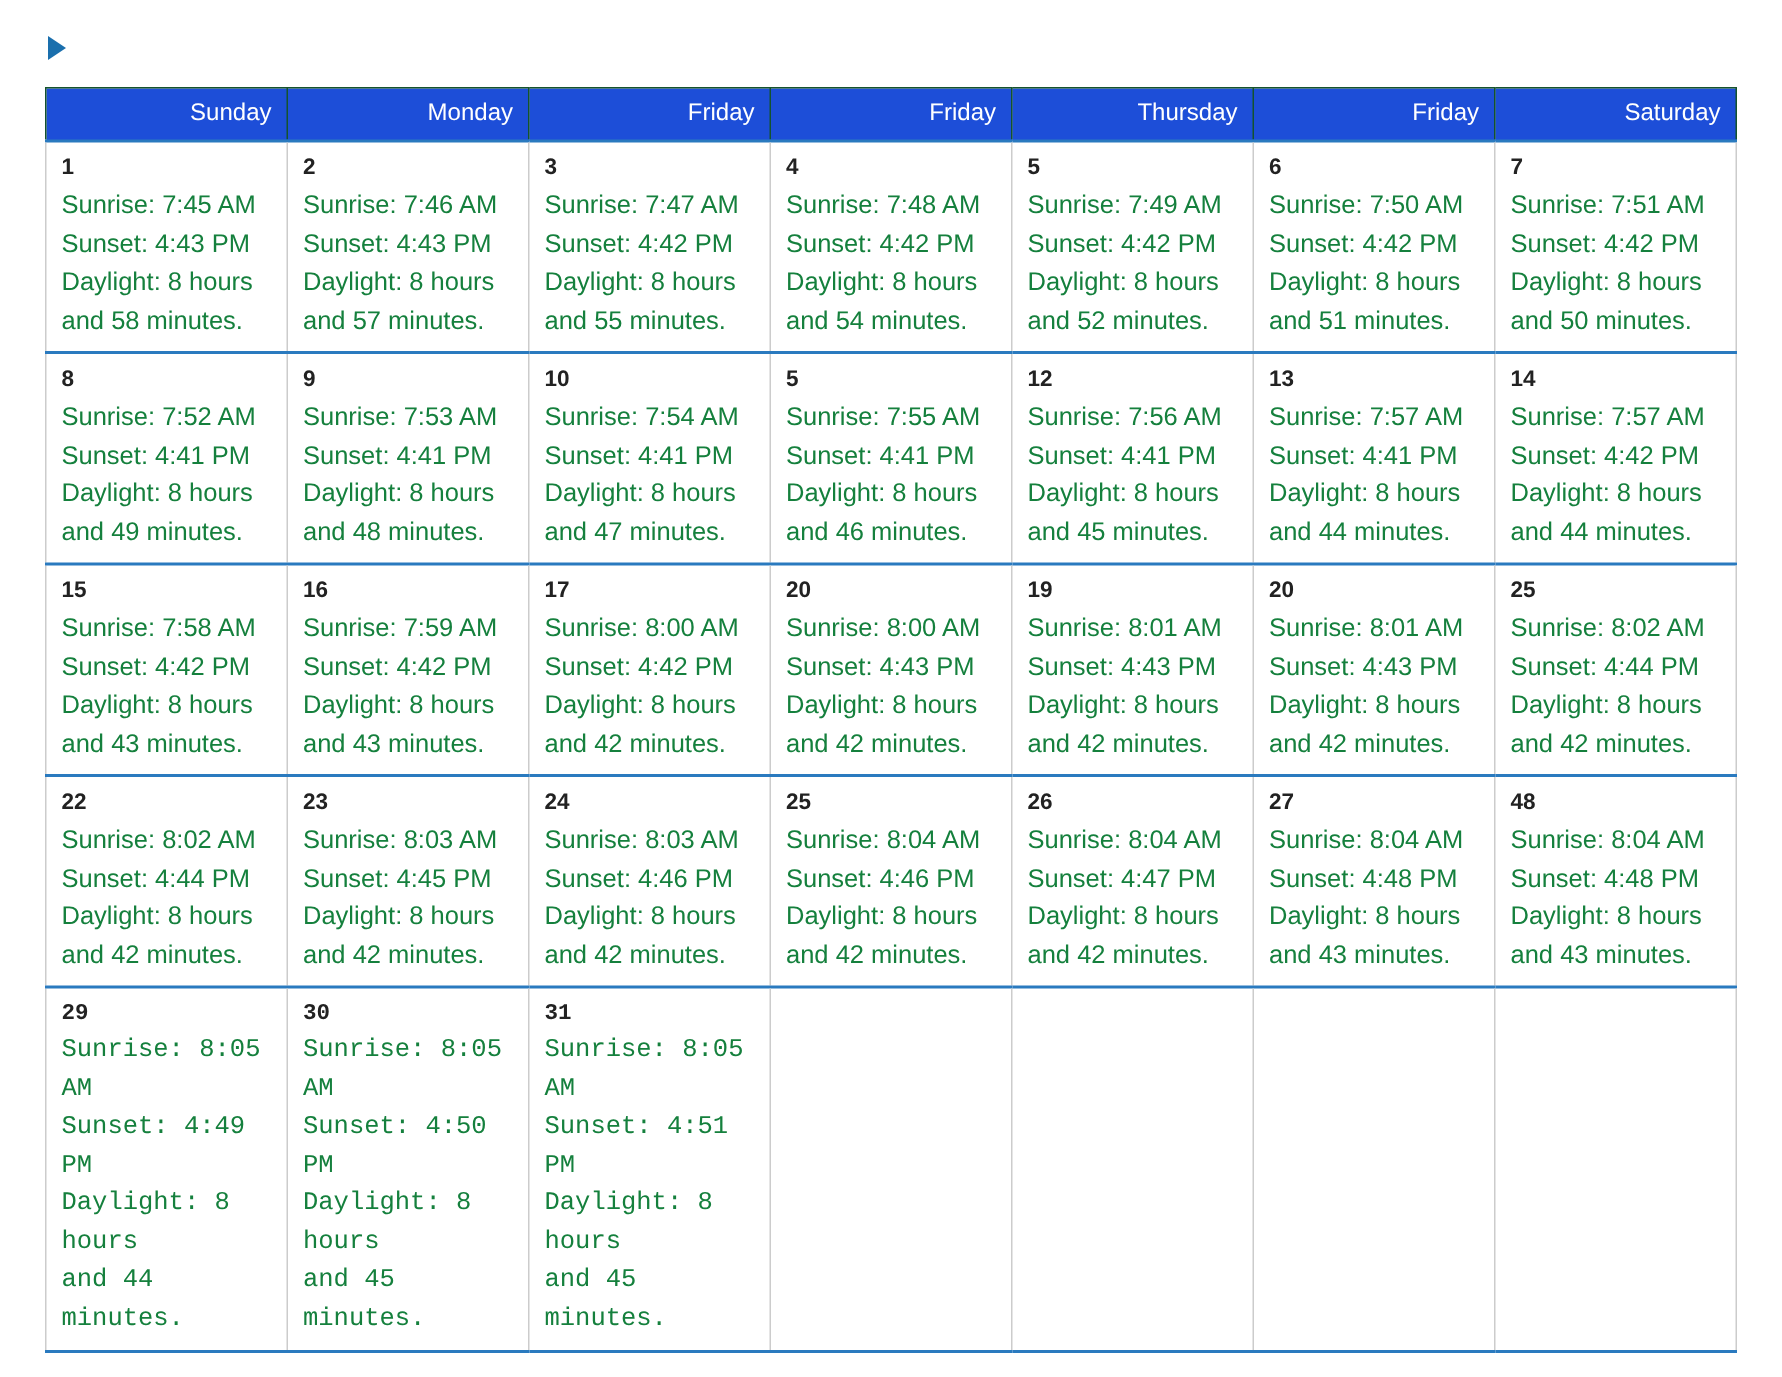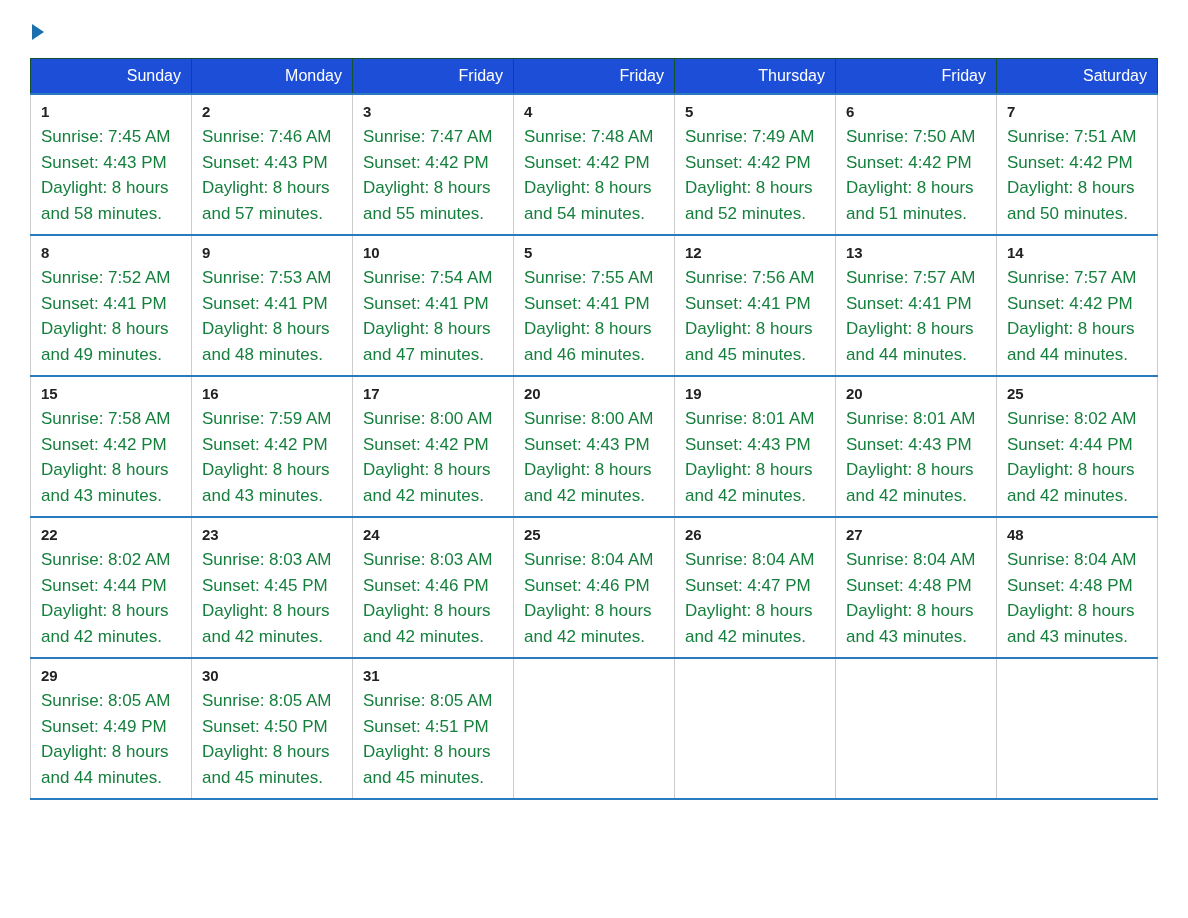--- a/index.html
+++ b/index.html
@@ -84,20 +84,21 @@
       display: block;
       margin-bottom: 4px;
     }
     .day-info {
       font-size: 17px;
       line-height: 1.5;
       color: #15803d;
     }
     .last-row td {
       border-bottom: 2px solid #2a7abf;
+      font-family: Liberation Mono, monospace;
     }
   </style>
 </head>
 <body>
 
 <div class="header-area">
   <div class="logo">
     <div class="logo-row">
       <span class="logo-text-general"></span>
       <span style="display:inline-block; width:0; height:0; border-left:12px solid #1a6fad; border-top:8px solid transparent; border-bottom:8px solid transparent; margin-left:2px; margin-top:4px;"></span>

